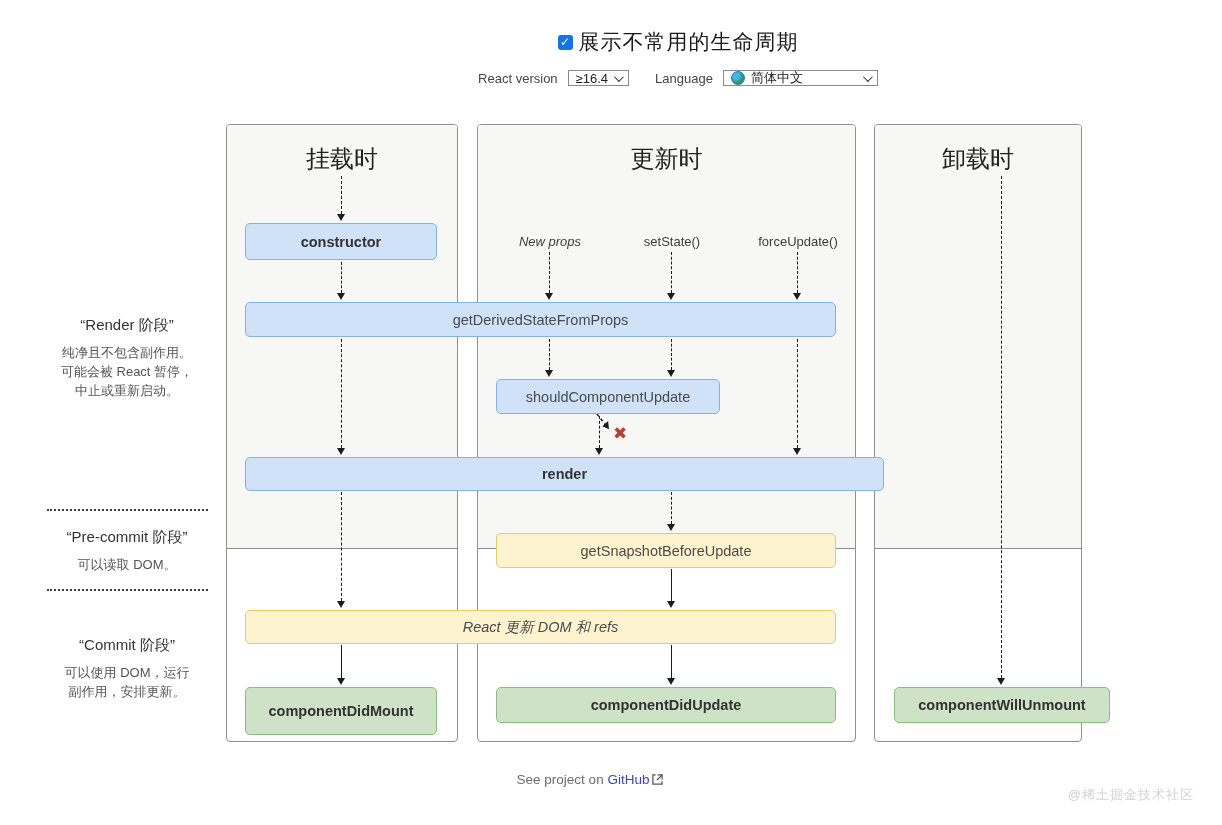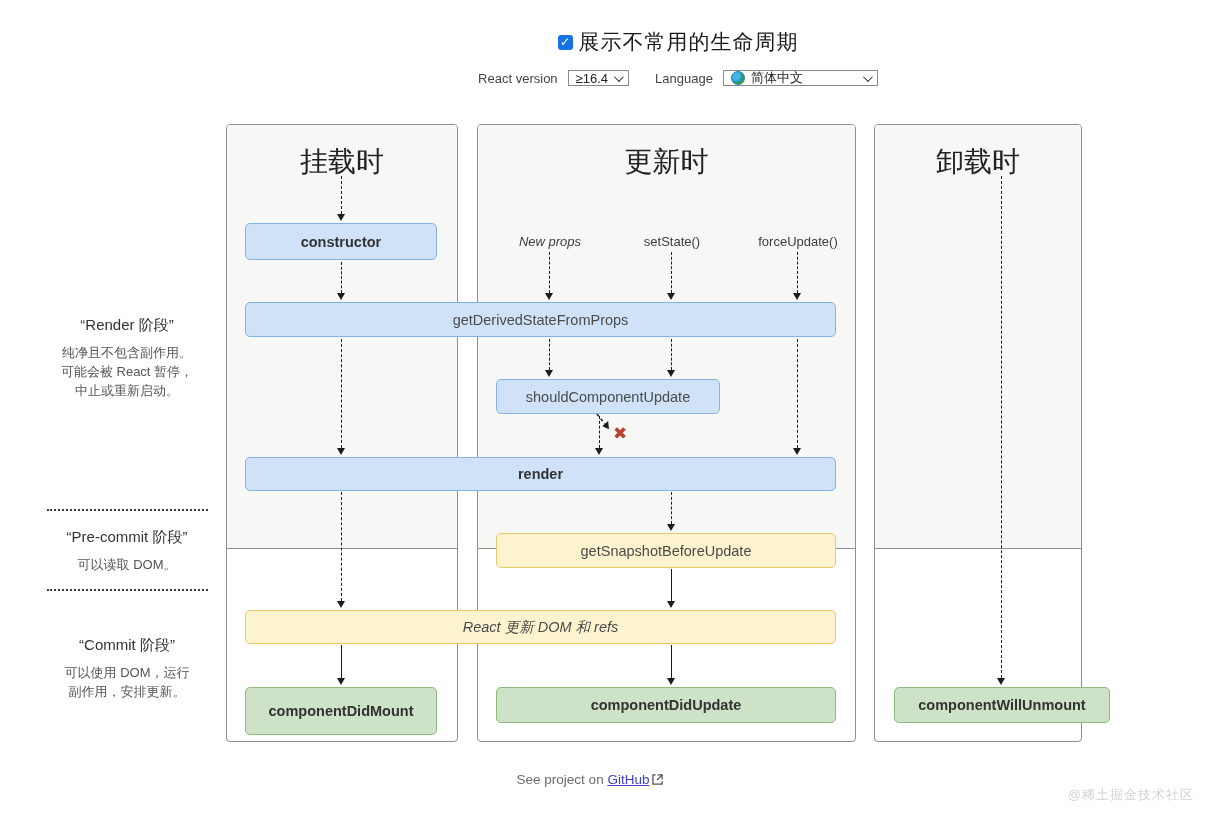--- a/index.html
+++ b/index.html
@@ -37,21 +37,21 @@
   .phase-block{position:absolute;left:38px;width:178px;text-align:center;}
   .phase-title{font-size:15px;color:#333;margin-bottom:8px;}
   .phase-desc{font-size:13px;color:#555;line-height:19px;}
   .dotted-sep{position:absolute;left:47px;width:161px;border-top:2px dotted #3c3c3c;}
 
   
   .panel{position:absolute;top:124px;height:618px;border:1px solid var(--panel-border);border-radius:4px;
     background:#fff;}
   .panel .gray{position:absolute;left:0;top:0;width:100%;height:424px;background:var(--panel-bg);
     border-bottom:1px solid var(--panel-border);border-radius:3px 3px 0 0;}
-  .panel-title{position:absolute;top:18px;left:0;width:100%;text-align:center;font-size:28px;color:#222;}
+  .panel-title{position:absolute;top:18px;left:0;width:100%;text-align:center;font-size:24px;color:#222;}
 
   
   .lc-box{position:absolute;display:flex;align-items:center;justify-content:center;border-radius:5px;
     font-size:14.5px;color:#4b4b4b;border:1px solid;cursor:pointer;}
   .lc-blue{background:var(--box-blue-bg);border-color:var(--box-blue-border);}
   .lc-yellow{background:var(--box-yellow-bg);border-color:var(--box-yellow-border);}
   .lc-green{background:var(--box-green-bg);border-color:var(--box-green-border);}
   .lc-bold{font-weight:bold;color:#333;}
   .lc-italic{font-style:italic;cursor:default;}
 
@@ -62,21 +62,21 @@
   
   .varrow{position:absolute;width:0;border-left:1.5px dashed var(--arrow);}
   .varrow.solid{border-left-style:solid;}
   .varrow .head{position:absolute;bottom:-7px;left:-4.7px;width:0;height:0;
     border-left:4px solid transparent;border-right:4px solid transparent;border-top:7px solid var(--arrow);}
   .x-mark{position:absolute;left:613px;top:423px;font-size:17px;font-weight:bold;color:var(--x-mark);}
   .diag-arrow{position:absolute;left:594px;top:413px;}
 
   
   .footer{position:absolute;left:0;top:772px;width:1180px;text-align:center;font-size:13.5px;color:#6b6b6b;}
-  .footer a{color:var(--link);cursor:pointer;text-decoration:underline;}
+  .footer a{color:var(--link);cursor:pointer;}
   .ext-icon{display:inline-block;vertical-align:-1px;margin-left:3px;}
 
   .watermark{position:absolute;right:28px;top:786px;font-size:13px;color:#d3d3d3;letter-spacing:1px;}
 </style>
 </head>
 <body>
 
 <div class="stage">
 
   <div class="title-row">
@@ -193,21 +193,21 @@
 
   <svg class="diag-arrow" width="30" height="30">
     <line x1="3" y1="1" x2="14" y2="15" stroke="#1c1c1c" stroke-width="1.5" stroke-dasharray="3,3"></line>
     <polygon points="15,16 8,14 13,8" fill="#1c1c1c" transform="rotate(8 14 16)"></polygon>
   </svg>
   <span class="x-mark">✖</span>
 
   <div class="lc-box lc-blue" style="left:245px;top:302px;width:591px;height:35px;">getDerivedStateFromProps</div>
   <div class="lc-box lc-blue lc-bold" style="left:245px;top:223px;width:192px;height:37px;">constructor</div>
   <div class="lc-box lc-blue" style="left:496px;top:379px;width:224px;height:35px;">shouldComponentUpdate</div>
-  <div class="lc-box lc-blue lc-bold" style="left:245px;top:457px;width:591px;height:34px;">render</div>
+  <div class="lc-box lc-blue lc-bold" style="left:245px;top:457px;width:639px;height:34px;">render</div>
   <div class="lc-box lc-yellow" style="left:496px;top:533px;width:340px;height:35px;">getSnapshotBeforeUpdate</div>
   <div class="lc-box lc-yellow lc-italic" style="left:245px;top:610px;width:591px;height:34px;">React 更新 DOM 和 refs</div>
   <div class="lc-box lc-green lc-bold" style="left:245px;top:687px;width:192px;height:48px;">componentDidMount</div>
   <div class="lc-box lc-green lc-bold" style="left:894px;top:687px;width:216px;height:36px;">componentWillUnmount</div>
   <div class="lc-box lc-green lc-bold" style="left:496px;top:687px;width:340px;height:36px;">componentDidUpdate</div>
 
   <div class="footer">
     <span>See project on </span><a>GitHub</a><span class="ext-icon">
       <svg width="11" height="11" viewBox="0 0 12 12">
           <path d="M4 1H1v10h10V8" fill="none" stroke="#555" stroke-width="1.4"></path>

